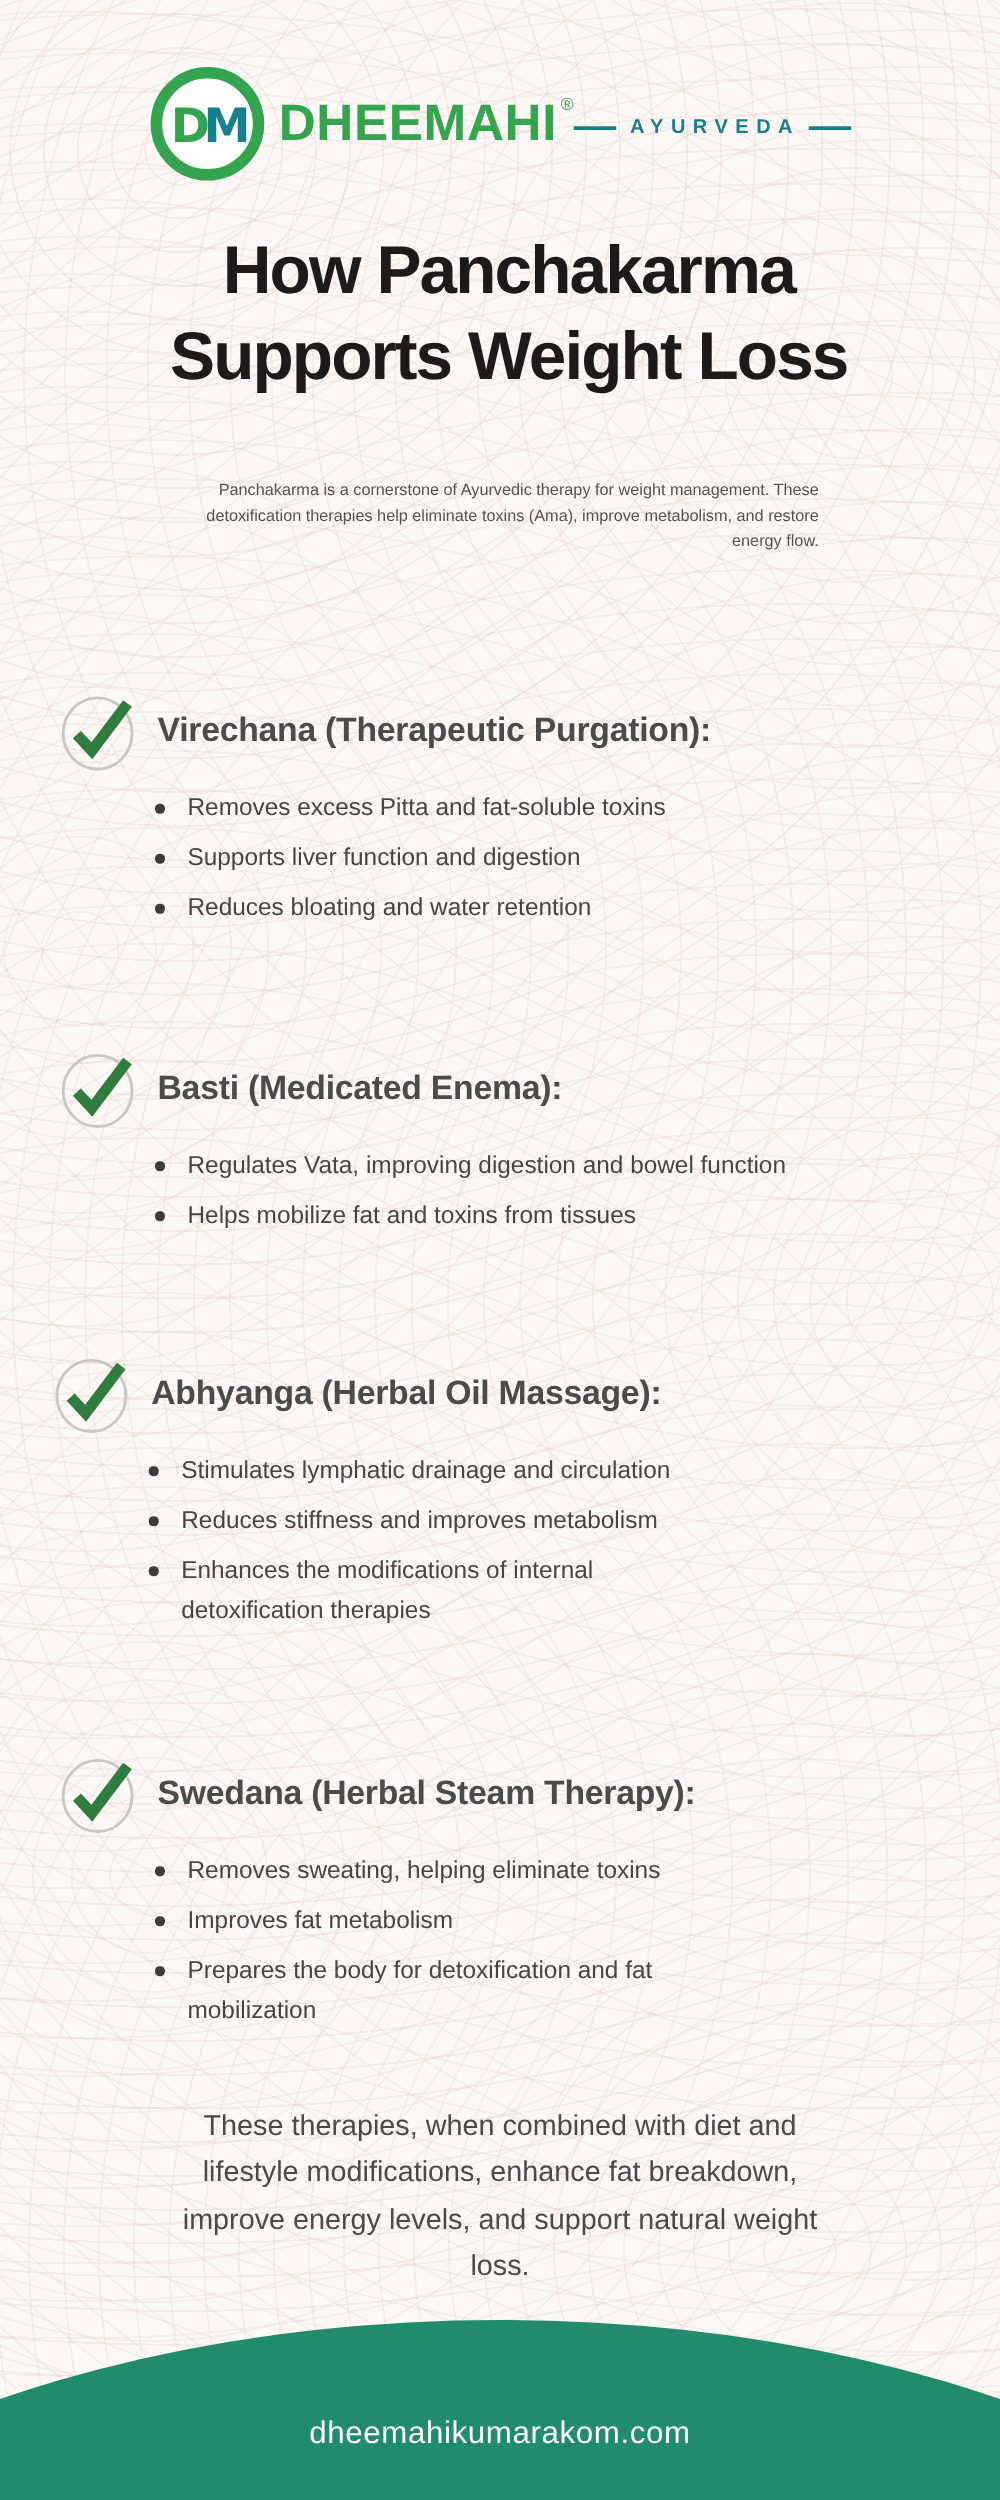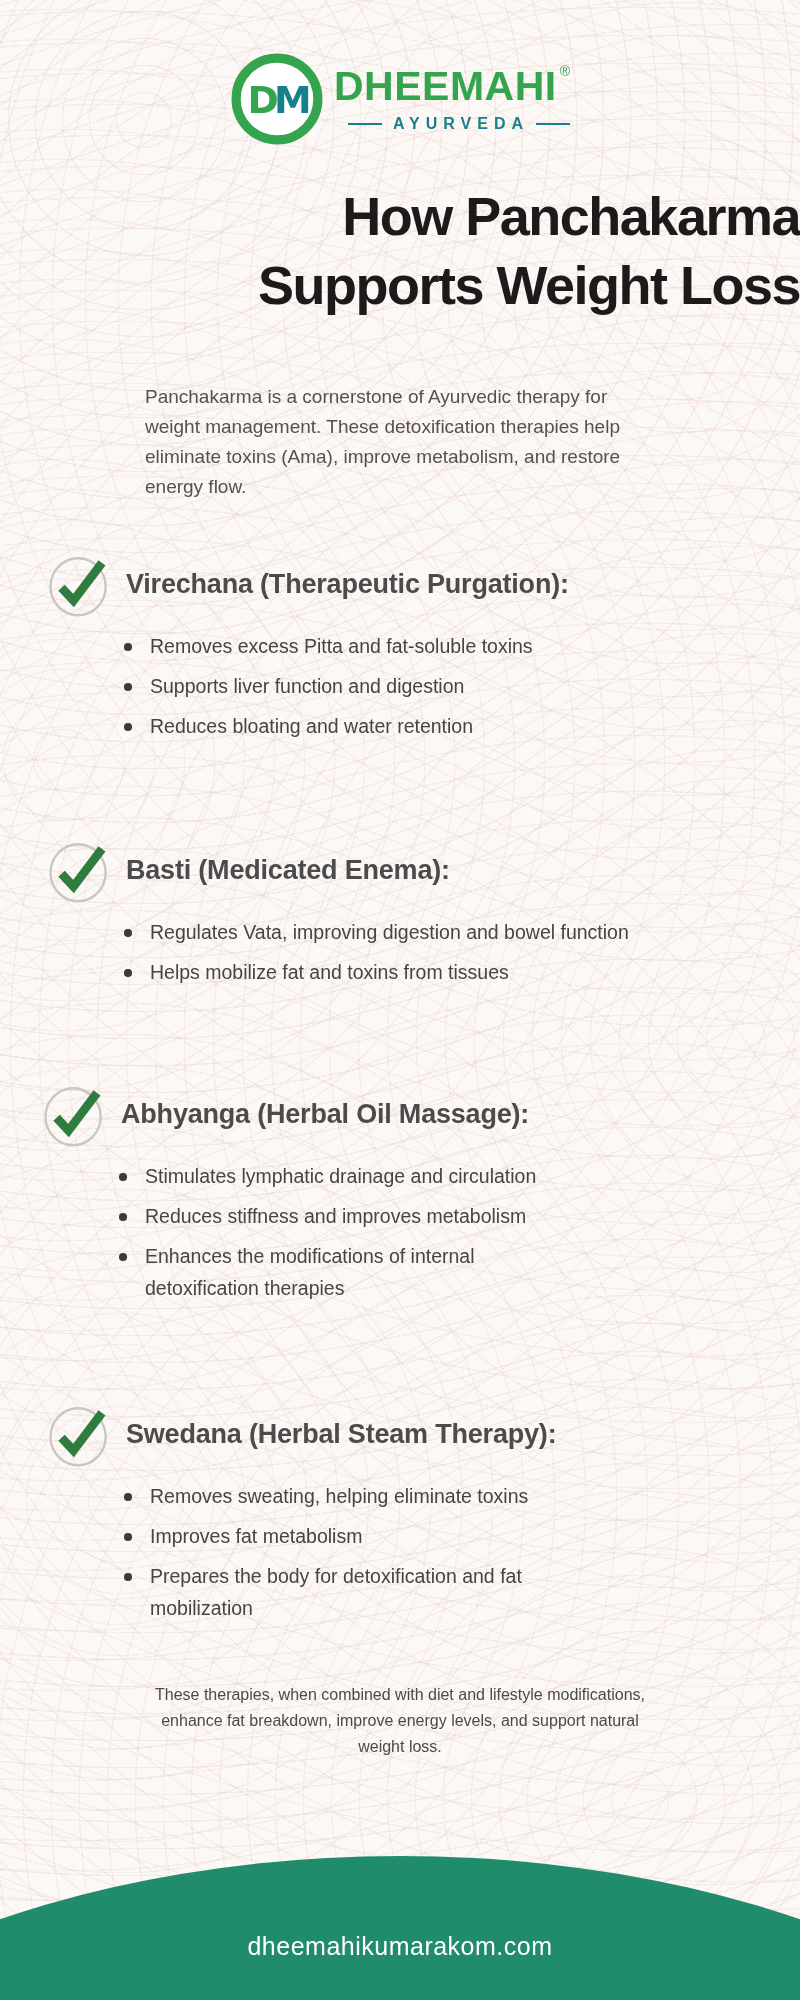--- a/index.html
+++ b/index.html
@@ -25,21 +25,21 @@
   .logo {
     position: absolute;
     top: 52px; left: 0;
     width: 100%;
     display: flex;
     justify-content: center;
     align-items: center;
     gap: 10px;
   }
   .logo-mark { width: 94px; height: 94px; display: block; }
-  .logo-text { display: flex; flex-direction: column; align-items: flex-end; }
+  .logo-text { display: flex; flex-direction: row; align-items: center; }
   .brand-row { display: flex; align-items: flex-start; }
   .brand-name {
     font-size: 41px;
     font-weight: 700;
     letter-spacing: 0.5px;
     color: #34a44e;
     line-height: 1.05;
   }
   .brand-reg { font-size: 14px; color: #34a44e; margin-left: 3px; margin-top: -2px; }
   .brand-sub-row { display: flex; align-items: center; margin-top: 7px; }
@@ -50,48 +50,48 @@
     letter-spacing: 6px;
     color: #17808d;
     margin: 0 7px 0 11px;
   }
 
   
   .title {
     position: absolute;
     top: 182px; left: 0;
     width: 100%;
-    text-align: right;
+    text-align: center;
     font-size: 54px;
     font-weight: 800;
     letter-spacing: -1.5px;
     line-height: 1.28;
     color: #1c1a1a;
     padding-left: 14px;
   }
   .title span { display: block; }
 
   
   .intro {
     position: absolute;
     top: 382px; left: 50%;
     transform: translateX(-50%);
     width: 510px;
-    text-align: left;
-    font-size: 19px;
+    text-align: right;
+    font-size: 13px;
     line-height: 1.58;
     color: #56514f;
   }
   .closing {
     position: absolute;
     top: 1682px; left: 50%;
     transform: translateX(-50%);
     width: 525px;
     text-align: center;
-    font-size: 16px;
+    font-size: 23px;
     line-height: 1.62;
     color: #4c4947;
   }
 
   
   .section { position: absolute; left: 0; width: 800px; padding-left: 45px; }
   .sec1 { top: 550px; }
   .sec2 { top: 836px; }
   .sec3 { top: 1080px; padding-left: 40px; }
   .sec4 { top: 1400px; }

